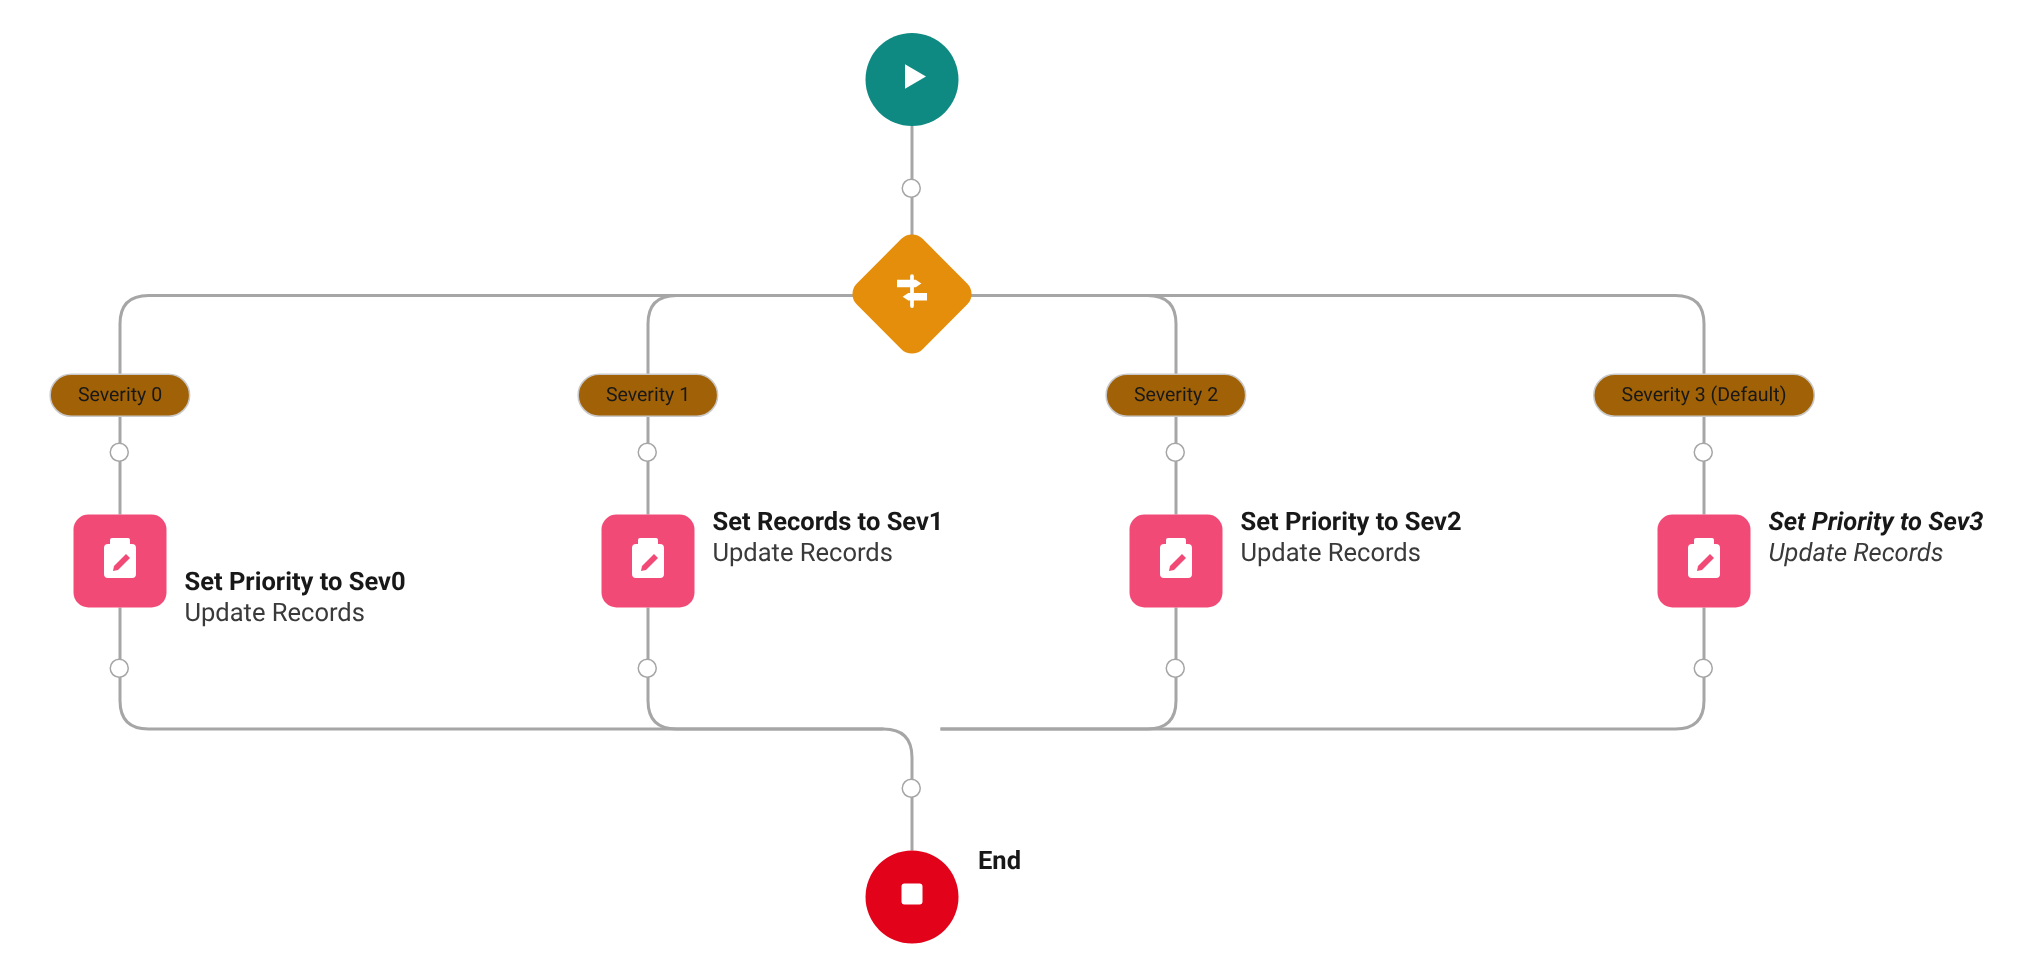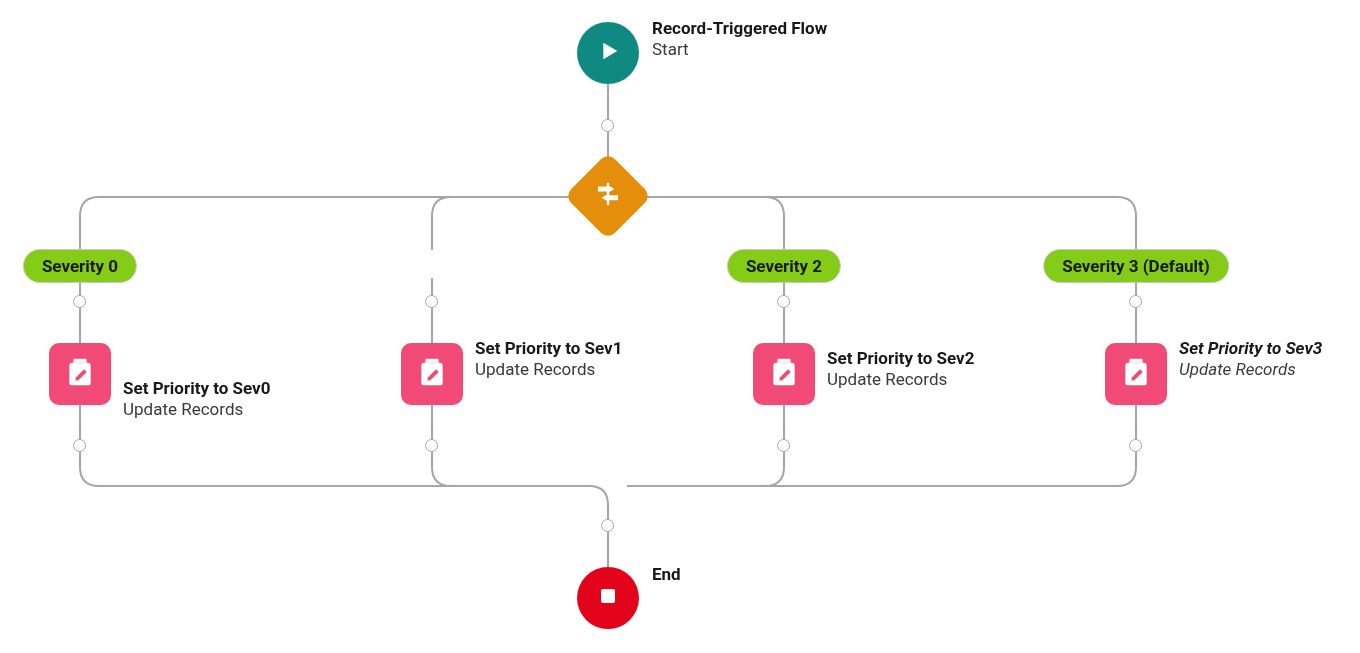--- a/index.html
+++ b/index.html
@@ -99,26 +99,26 @@
     height: 11px;
     border: 1.5px solid #a6a6a6;
     background: #ffffff;
     border-radius: 50%;
   }
 
   
   .branch-pill {
     position: absolute;
     transform: translateX(-50%);
-    background: #84cc16;
+    background: #a16207;
     border: 1.5px solid #c9c9c9;
     border-radius: 18px;
     padding: 6px 18px;
-    font-weight: 700;
-    font-size: 17px;
+    font-weight: 400;
+    font-size: 13px;
     white-space: nowrap;
   }
 
   
   svg.connectors {
     position: absolute;
     left: 0;
     top: 0;
     width: 1360px;
     height: 653px;
@@ -154,24 +154,20 @@
     <path d="M 784 405 L 784 467 Q 784 486 765 486 L 627 486"></path>
     <path d="M 1136 405 L 1136 467 Q 1136 486 1117 486 L 627 486"></path>
   </svg>
 
   <div class="start-circle">
     <span>
       <svg width="28" height="28" viewBox="0 0 24 24">
           <path d="M8 5 l12 7 l-12 7 z" fill="#ffffff"></path>
         </svg>
     </span>
-  </div>
-  <div class="node-label" style="left:652px; top:18px;">
-    <div class="title">Record-Triggered Flow</div>
-    <div class="subtitle">Start</div>
   </div>
 
   <div class="add-dot" style="left:601px; top:119px;"></div>
 
   <div class="decision-diamond">
     <span class="decision-inner">
       <svg width="30" height="30" viewBox="0 0 24 24" fill="#ffffff">
         <rect x="11" y="3" width="2" height="18" rx="1"></rect>
         <path d="M4 6 h10 l3 2 l-3 2 h-10 z"></path>
         <path d="M20 13 h-10 l-3 2 l3 2 h10 z"></path>
@@ -191,50 +187,53 @@
         <path d="M9 16 l6 -6 l2 2 l-6 6 l-2.5 0.5 z" fill="#f24a76"></path>
       </svg>
     </span>
   </div>
   <div class="node-label" style="left:123px; top:338px;margin-top:40px;">
     <div class="title">Set Priority to Sev0</div>
     <div class="subtitle">Update Records</div>
   </div>
   <div class="add-dot" style="left:73px; top:439px;"></div>
 
+  <div class="branch-pill" style="left:432px; top:249px;">
+    <span>Severity 1</span>
+  </div>
   <div class="add-dot" style="left:425px; top:295px;"></div>
   <div class="update-square" style="left:401px; top:343px;">
     <span>
       <svg width="32" height="32" viewBox="0 0 24 24" fill="#ffffff">
         <path d="M8 2 h8 a1 1 0 0 1 1 1 v2 h-10 v-2 a1 1 0 0 1 1 -1 z"></path>
         <path d="M6 5 h12 a2 2 0 0 1 2 2 v13 a2 2 0 0 1 -2 2 h-12 a2 2 0 0 1 -2 -2 v-13 a2 2 0 0 1 2 -2 z" fill="#ffffff"></path>
         <path d="M9 16 l6 -6 l2 2 l-6 6 l-2.5 0.5 z" fill="#f24a76"></path>
       </svg>
     </span>
   </div>
   <div class="node-label" style="left:475px; top:338px;">
-    <div class="title">Set Priority to Sev1</div>
+    <div class="title">Set Records to Sev1</div>
     <div class="subtitle">Update Records</div>
   </div>
   <div class="add-dot" style="left:425px; top:439px;"></div>
 
   <div class="branch-pill" style="left:784px; top:249px;">
     <span>Severity 2</span>
   </div>
   <div class="add-dot" style="left:777px; top:295px;"></div>
   <div class="update-square" style="left:753px; top:343px;">
     <span>
       <svg width="32" height="32" viewBox="0 0 24 24" fill="#ffffff">
         <path d="M8 2 h8 a1 1 0 0 1 1 1 v2 h-10 v-2 a1 1 0 0 1 1 -1 z"></path>
         <path d="M6 5 h12 a2 2 0 0 1 2 2 v13 a2 2 0 0 1 -2 2 h-12 a2 2 0 0 1 -2 -2 v-13 a2 2 0 0 1 2 -2 z" fill="#ffffff"></path>
         <path d="M9 16 l6 -6 l2 2 l-6 6 l-2.5 0.5 z" fill="#f24a76"></path>
       </svg>
     </span>
   </div>
-  <div class="node-label" style="left:827px; top:338px;margin-top:10px;">
+  <div class="node-label" style="left:827px; top:338px;">
     <div class="title">Set Priority to Sev2</div>
     <div class="subtitle">Update Records</div>
   </div>
   <div class="add-dot" style="left:777px; top:439px;"></div>
 
   <div class="branch-pill" style="left:1136px; top:249px;">
     <span>Severity 3 (Default)</span>
   </div>
   <div class="add-dot" style="left:1129px; top:295px;"></div>
   <div class="update-square" style="left:1105px; top:343px;">

